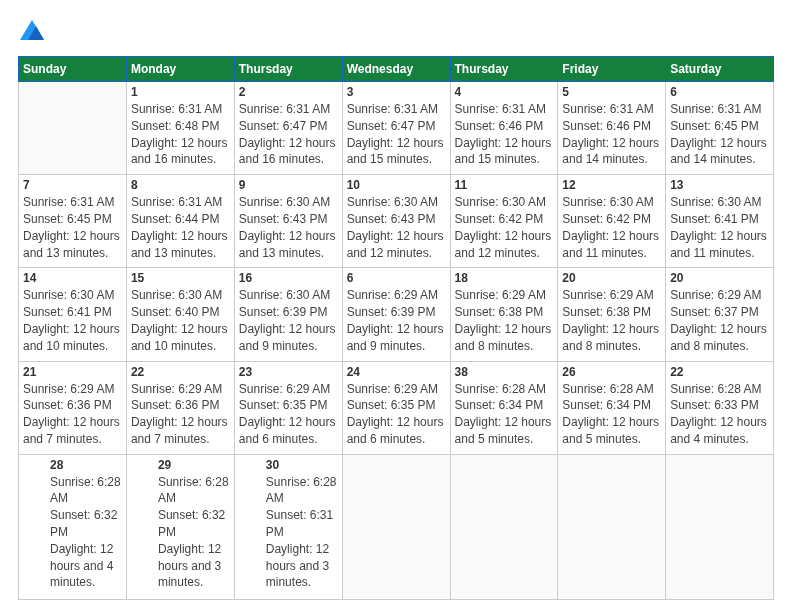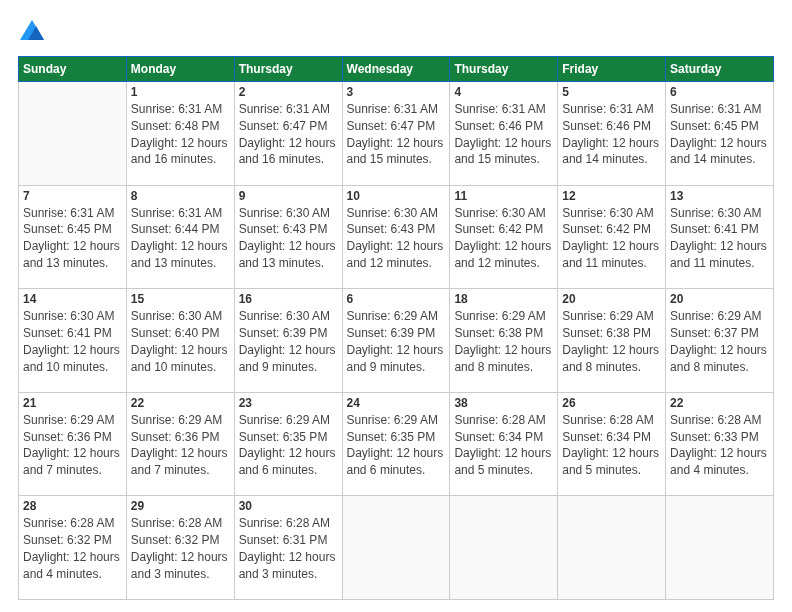--- a/index.html
+++ b/index.html
@@ -92,20 +92,21 @@
     .day-info {
       font-size: 12px;
       color: #444;
       line-height: 1.4;
     }
     .empty-cell {
       background: #f9f9f9;
     }
     .last-row td {
       height: 72px;
+      padding-left: 31px;
     }
   </style>
 </head>
 <body>
 
 <div class="page">
   <div class="top-area">
     <div class="logo">
       <svg class="logo-icon" viewBox="0 0 28 28">
         <polygon points="14,2 26,22 2,22" fill="#2196f3"></polygon>

